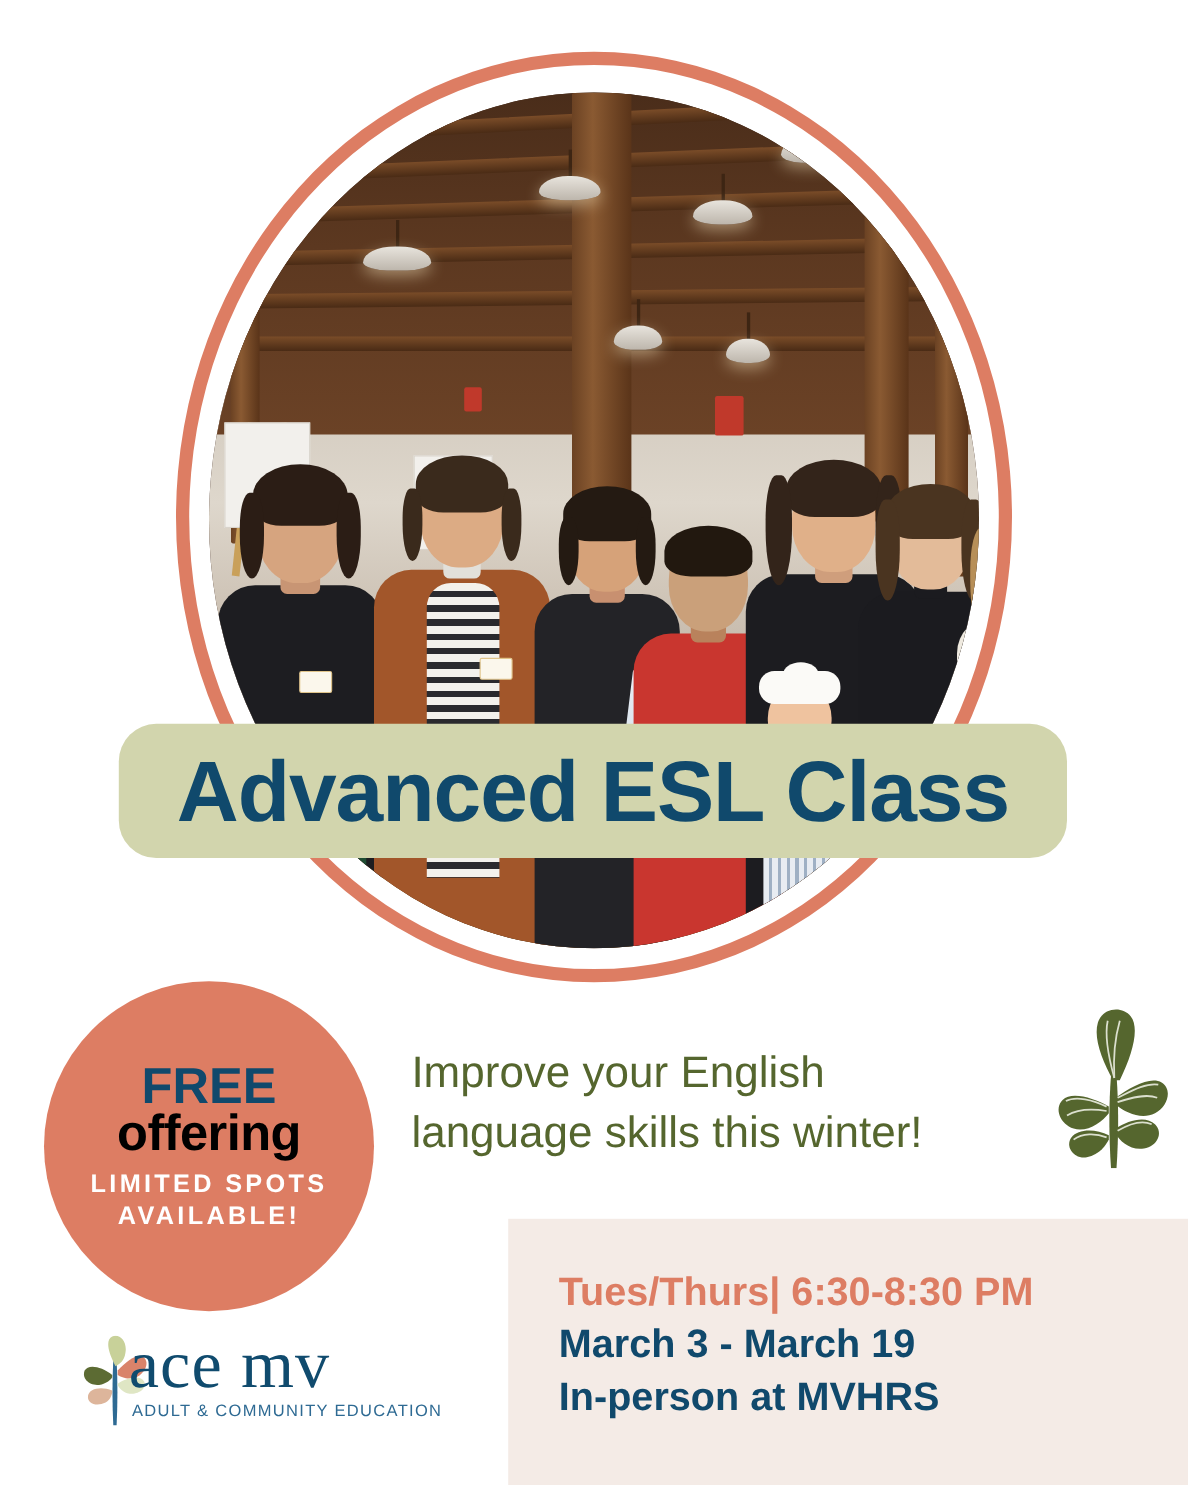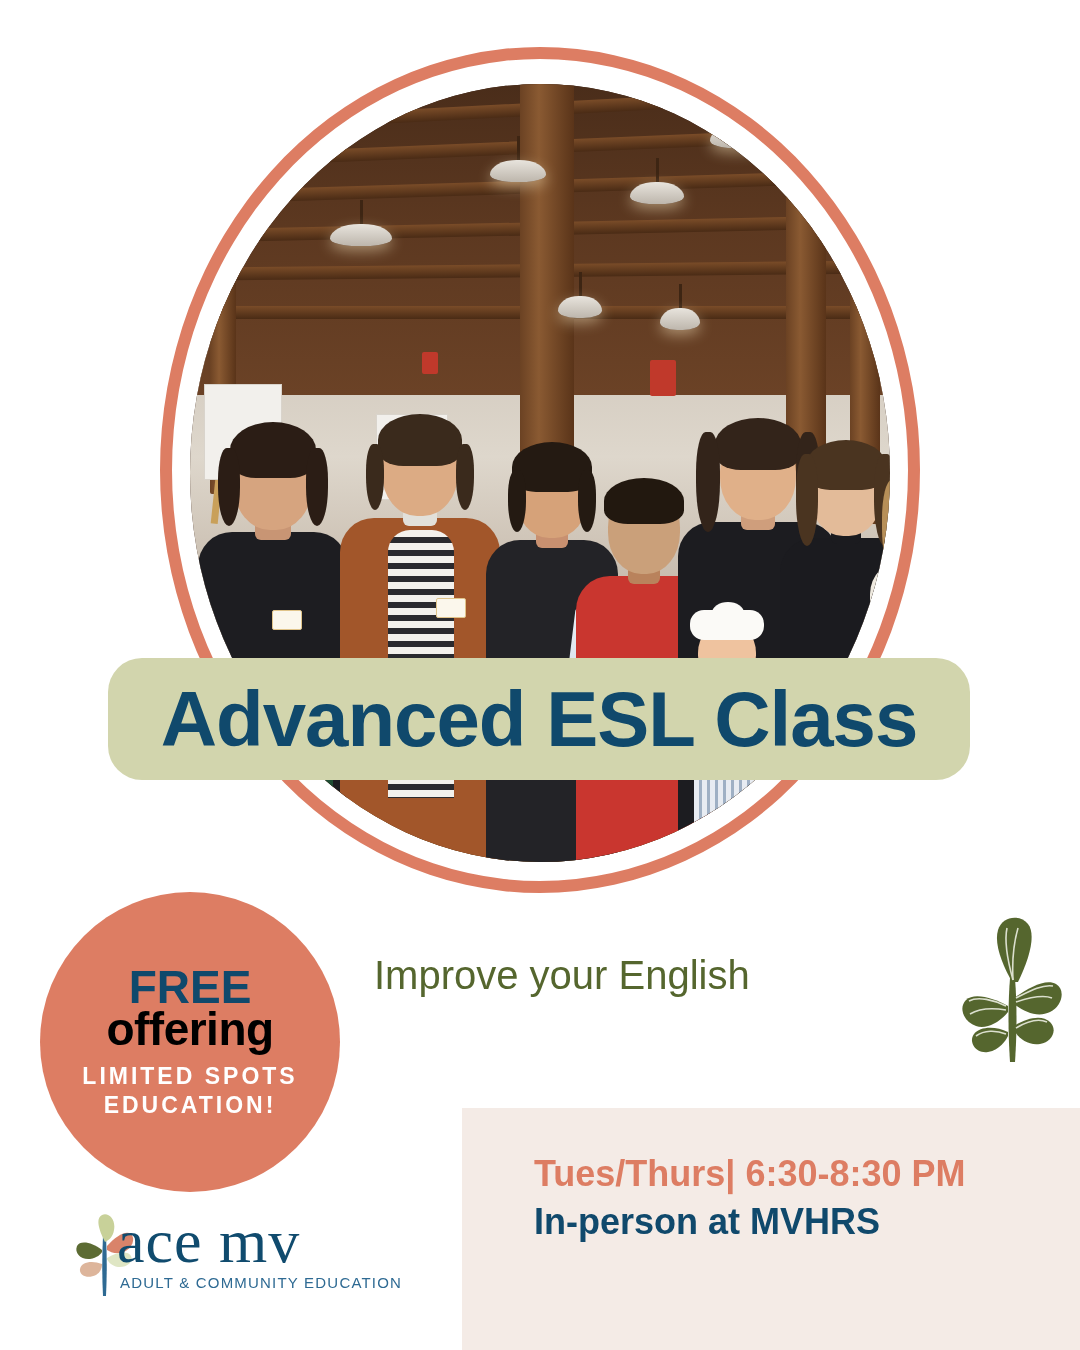--- a/index.html
+++ b/index.html
@@ -178,21 +178,21 @@
     left:958px; top:912px;
     width:104px; height:150px;
   }
 
   
   .details-panel {
     position:absolute;
     left:462px; top:1108px;
     width:618px; height:242px;
     background:#f4ebe6;
-    padding:42px 0 0 72px;
+    padding:42px 0 0 46px;
   }
   .detail-time {
     color:#dd7d63; font-size:36px; font-weight:bold;
     line-height:1.34; white-space:nowrap;
   }
   .detail-line {
     color:#10496c; font-size:36px; font-weight:bold;
     line-height:1.34; white-space:nowrap;
   }
 
@@ -361,25 +361,26 @@
   </div>
 
   <div class="title-banner">
     <span class="title-text">Advanced ESL Class</span>
   </div>
 
   <div class="free-badge">
     <span class="free-word">FREE</span>
     <span class="offering-word">offering</span>
     <span class="limited-line">LIMITED SPOTS</span>
-    <span class="limited-line" style="margin-top:0;">EDUCATION!</span>
+    <span class="limited-line" style="margin-top:0;">AVAILABLE!</span>
   </div>
 
   <div class="tagline">
     <div class="tagline-line">Improve your English</div>
+    <div class="tagline-line">language skills this winter!</div>
   </div>
 
   <div class="leaf-deco">
     <svg viewBox="0 0 104 150" width="104" height="150">
       <g fill="#55662e">
         <path d="M52 150 C50 120 50 92 52 66 L57 66 C59 92 59 120 57 150 Z"></path>
         <path d="M54 70 C44 52 36 32 40 18 C44 4 62 2 70 12 C78 22 72 46 60 70 Z"></path>
         <path d="M56 86 C70 76 88 66 98 72 C108 78 104 94 92 100 C80 106 66 100 56 92 Z"></path>
         <path d="M50 94 C36 86 16 80 8 88 C0 96 6 110 18 114 C30 118 44 108 50 100 Z"></path>
         <path d="M56 114 C68 106 84 102 92 110 C100 118 94 130 82 132 C70 134 60 126 56 118 Z"></path>
@@ -393,20 +394,21 @@
         <path d="M48 94 C36 88 20 84 11 89"></path>
         <path d="M48 98 C36 96 22 96 12 102"></path>
         <path d="M58 116 C68 110 80 106 89 110"></path>
         <path d="M48 122 C38 118 26 118 18 124"></path>
       </g>
     </svg>
   </div>
 
   <div class="details-panel">
     <div class="detail-time">Tues/Thurs| 6:30-8:30 PM</div>
+    <div class="detail-line">March 3 - March 19</div>
     <div class="detail-line">In-person at MVHRS</div>
   </div>
 
   <div class="logo">
     <div class="logo-mark">
       <svg viewBox="0 0 66 82" width="66" height="82">
         <path d="M31 82 C30 62 30 42 31 22 L34 22 C35 42 35 62 34 82 Z" fill="#2e6a93"></path>
         <path d="M32 26 C26 14 24 4 30 1 C37 -2 44 6 42 16 C41 23 37 26 33 28 Z" fill="#c8d199"></path>
         <path d="M35 32 C44 22 54 16 59 20 C64 25 60 34 52 38 C45 41 38 38 35 36 Z" fill="#d9836a"></path>
         <path d="M30 36 C20 28 8 26 5 32 C2 39 9 46 18 45 C25 44 29 40 30 38 Z" fill="#5c6b33"></path>

